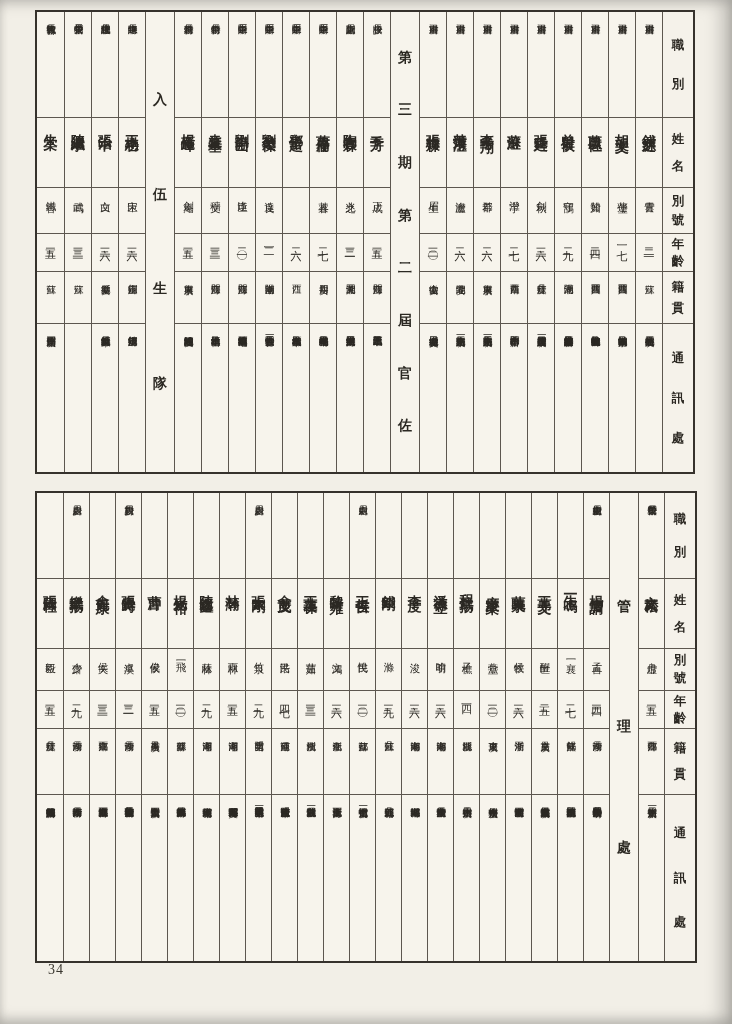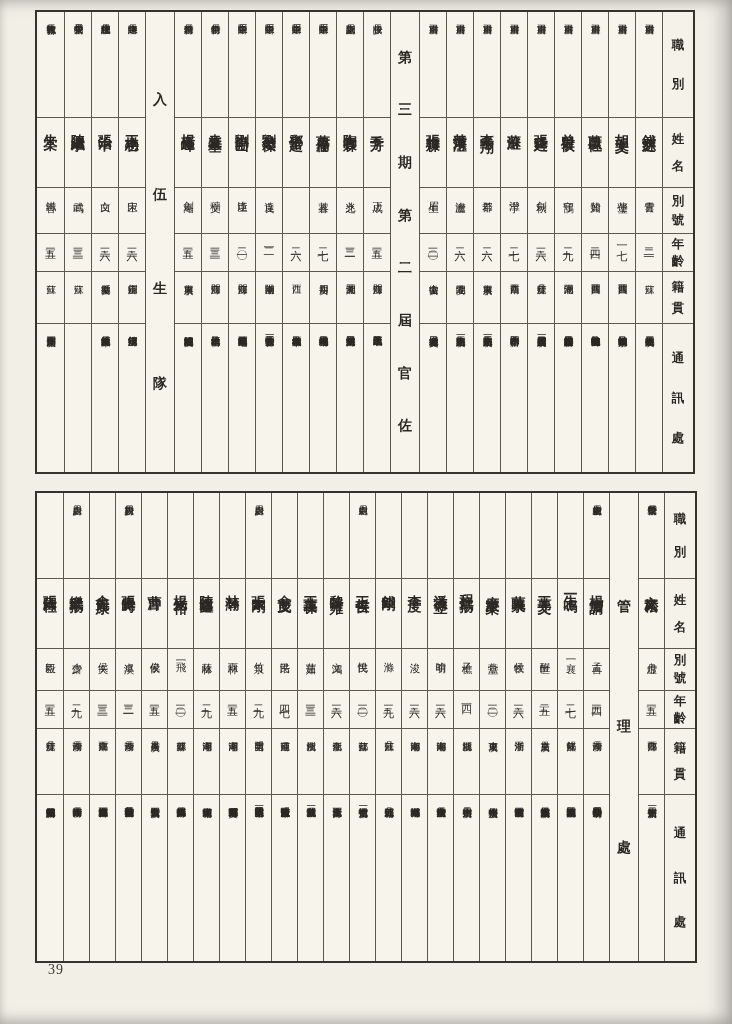--- a/index.html
+++ b/index.html
@@ -1048,14 +1048,14 @@
           <span class="vtext">三五</span>
         </div>
         <div class="cell f4 cell-native">
           <span class="vtext">江蘇丹徒</span>
         </div>
         <div class="cell f5 cell-address">
           <span class="vtext">江蘇揚州城內德新典當轉</span>
         </div>
       </div>
     </div>
-  <div class="page-number">39</div>
+  <div class="page-number">34</div>
 </div>
 
 </body></html>

